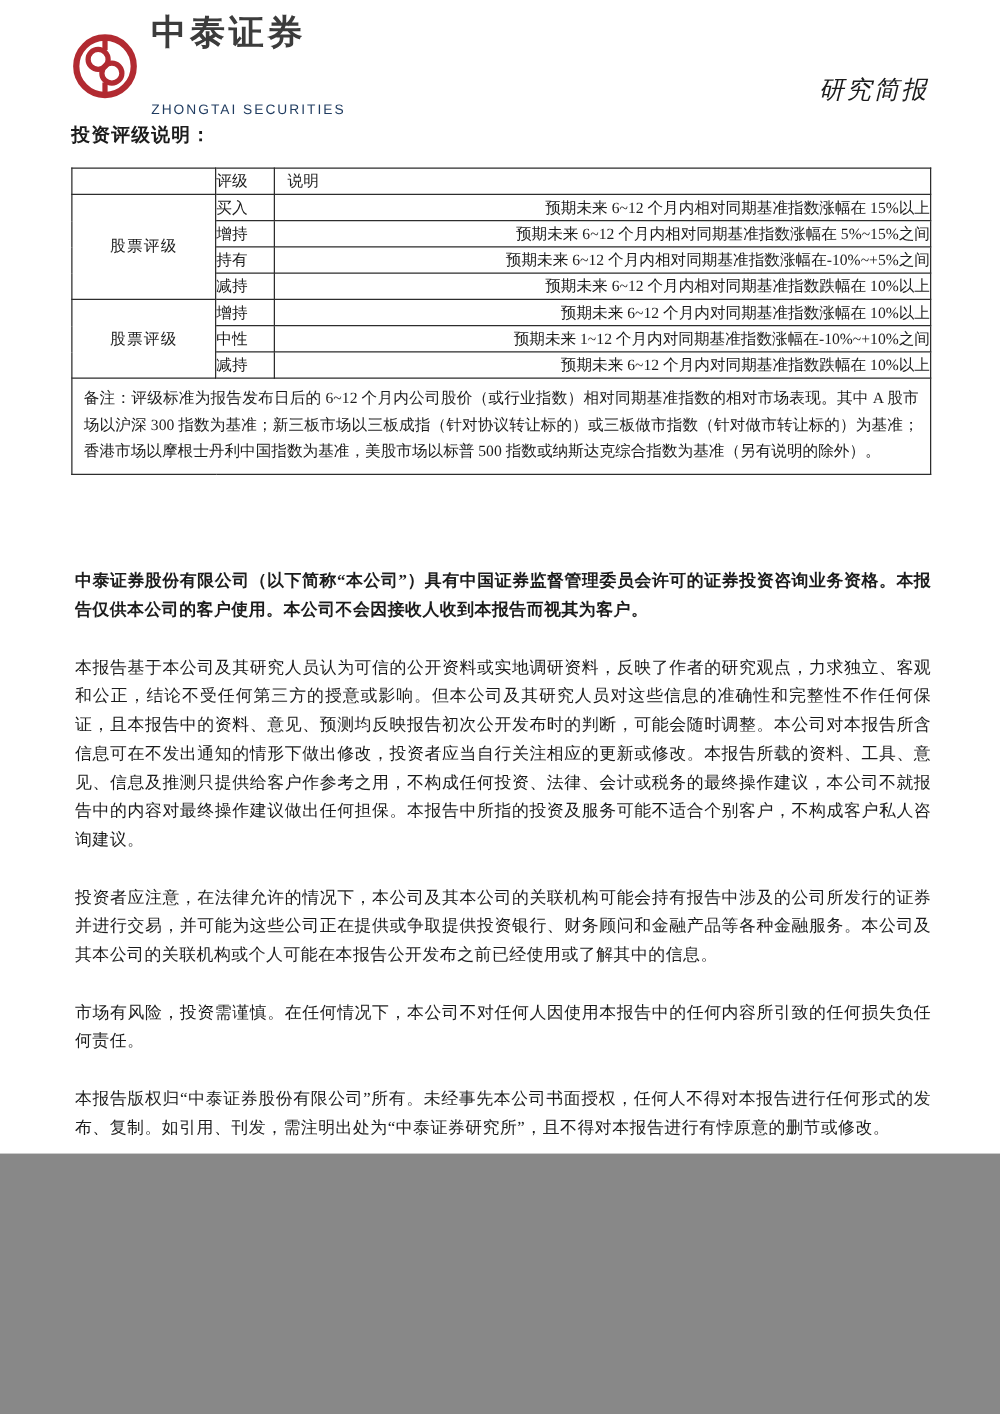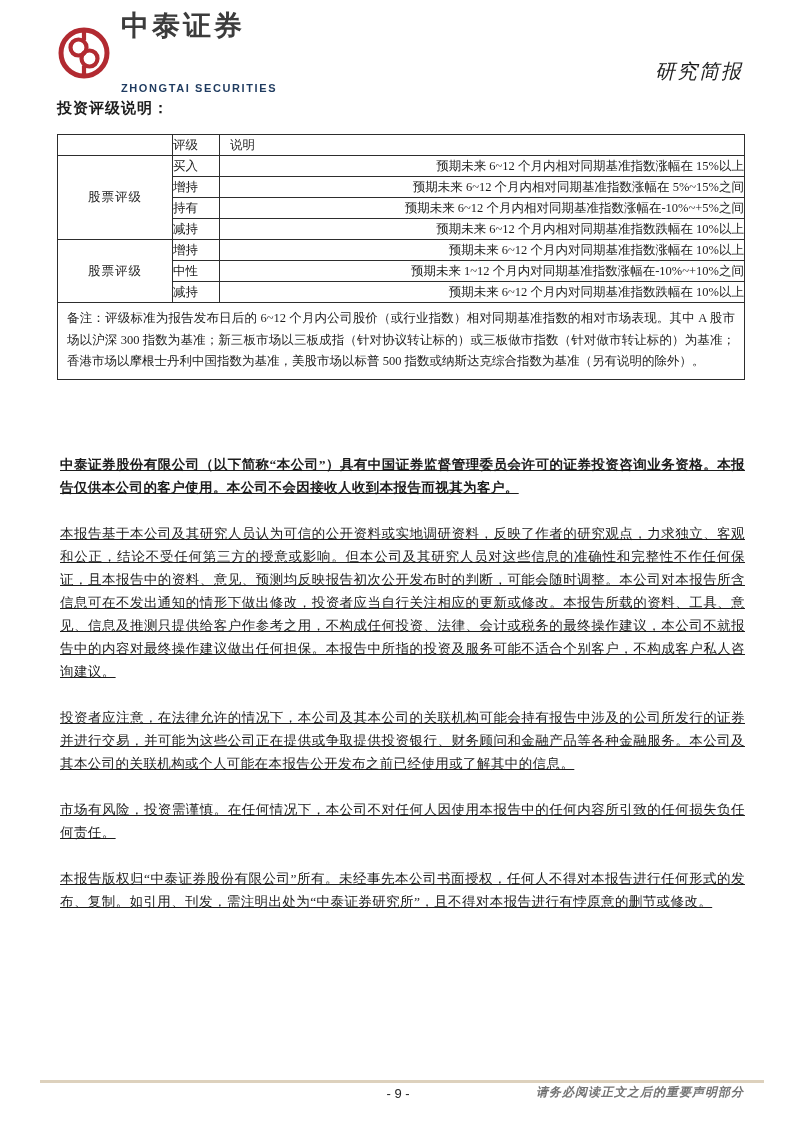--- a/index.html
+++ b/index.html
@@ -1,44 +1,44 @@
 <!DOCTYPE html>
 <html><head>
 <meta charset="utf-8">
 <style>
   * { margin:0; padding:0; box-sizing:border-box; }
   html,body { background:#888; }
   .page {
-    position:relative; width:800px; height:1131px; background:#ffffff;
+    position:relative; width:800px; height:923px; background:#ffffff;
     margin:0 auto; overflow:hidden;
     font-family:"Liberation Serif", serif; color:#1c1c1c;
   }
   
   .header { position:absolute; top:24px; left:57px; height:58px; display:flex; align-items:center; }
   .logo-mark { width:54px; height:54px; margin-right:10px; }
   .logo-text { display:flex; flex-direction:column; justify-content:center; }
   .logo-cn { font-size:28px; font-weight:bold; color:#3c3c3c; letter-spacing:3px; line-height:30px; font-family:"Liberation Sans", sans-serif; }
-  .logo-en { font-size:11px; font-weight:bold; color:#1e3a5f; letter-spacing:1.6px; line-height:14px; font-family:"Liberation Sans", sans-serif;margin-top:40px; }
+  .logo-en { font-size:11px; font-weight:normal; color:#1e3a5f; letter-spacing:1.6px; line-height:14px; font-family:"Liberation Sans", sans-serif;margin-top:40px; }
   .report-type { position:absolute; top:58px; right:57px; font-size:20px; font-style:italic; letter-spacing:2px; color:#1b1b1b; }
   
   .rating-title { position:absolute; top:99px; left:57px; font-size:15px; font-weight:bold; letter-spacing:1px; }
   table.rating { position:absolute; top:134px; left:57px; width:687px; border-collapse:collapse; table-layout:fixed; }
   table.rating td, table.rating th { border:1px solid #2d2d2d; font-size:12.5px; font-weight:normal; vertical-align:middle; }
   col.c1 { width:115px; } col.c2 { width:47px; } col.c3 { width:525px; }
   tr.r { height:21px; }
   td.group { text-align:center; letter-spacing:1px; }
   td.rating-cell { text-align:left; }
   td.desc-cell { text-align:right; padding-left:10px; }
   th.h { text-align:left; padding-left:10px; }
   th.h-rating { text-align:left; padding-left:0; }
   td.note-cell { padding:5px 9px 6px 9px; line-height:21.5px; font-size:12.5px; text-align:justify; }
   
   .statement { position:absolute; top:430px; left:60px; width:685px; }
   .stmt-title { font-size:14px; font-weight:bold; letter-spacing:2px; margin-left:8px; margin-bottom:20px; }
-  .stmt-p { font-size:13.5px; line-height:23px; text-align:justify; margin-top:23px; letter-spacing:0.4px;text-decoration:underline; }
+  .stmt-p { font-size:13.5px; line-height:23px; text-align:justify; margin-top:23px; letter-spacing:0.4px; }
   .stmt-p.bold { font-weight:bold; }
   
   .footer-line { position:absolute; top:1080px; left:40px; width:724px; height:3px; background:#ddd1bd; }
   .page-num { position:absolute; top:1086px; left:0; width:796px; text-align:center; font-size:13px; font-family:"Liberation Sans", sans-serif; color:#222; }
   .footer-notice { position:absolute; top:1084px; right:56px; font-size:12px; font-weight:bold; font-style:italic; letter-spacing:1px; color:#737373; }
 </style>
 </head>
 <body>
 
 <div class="page">

